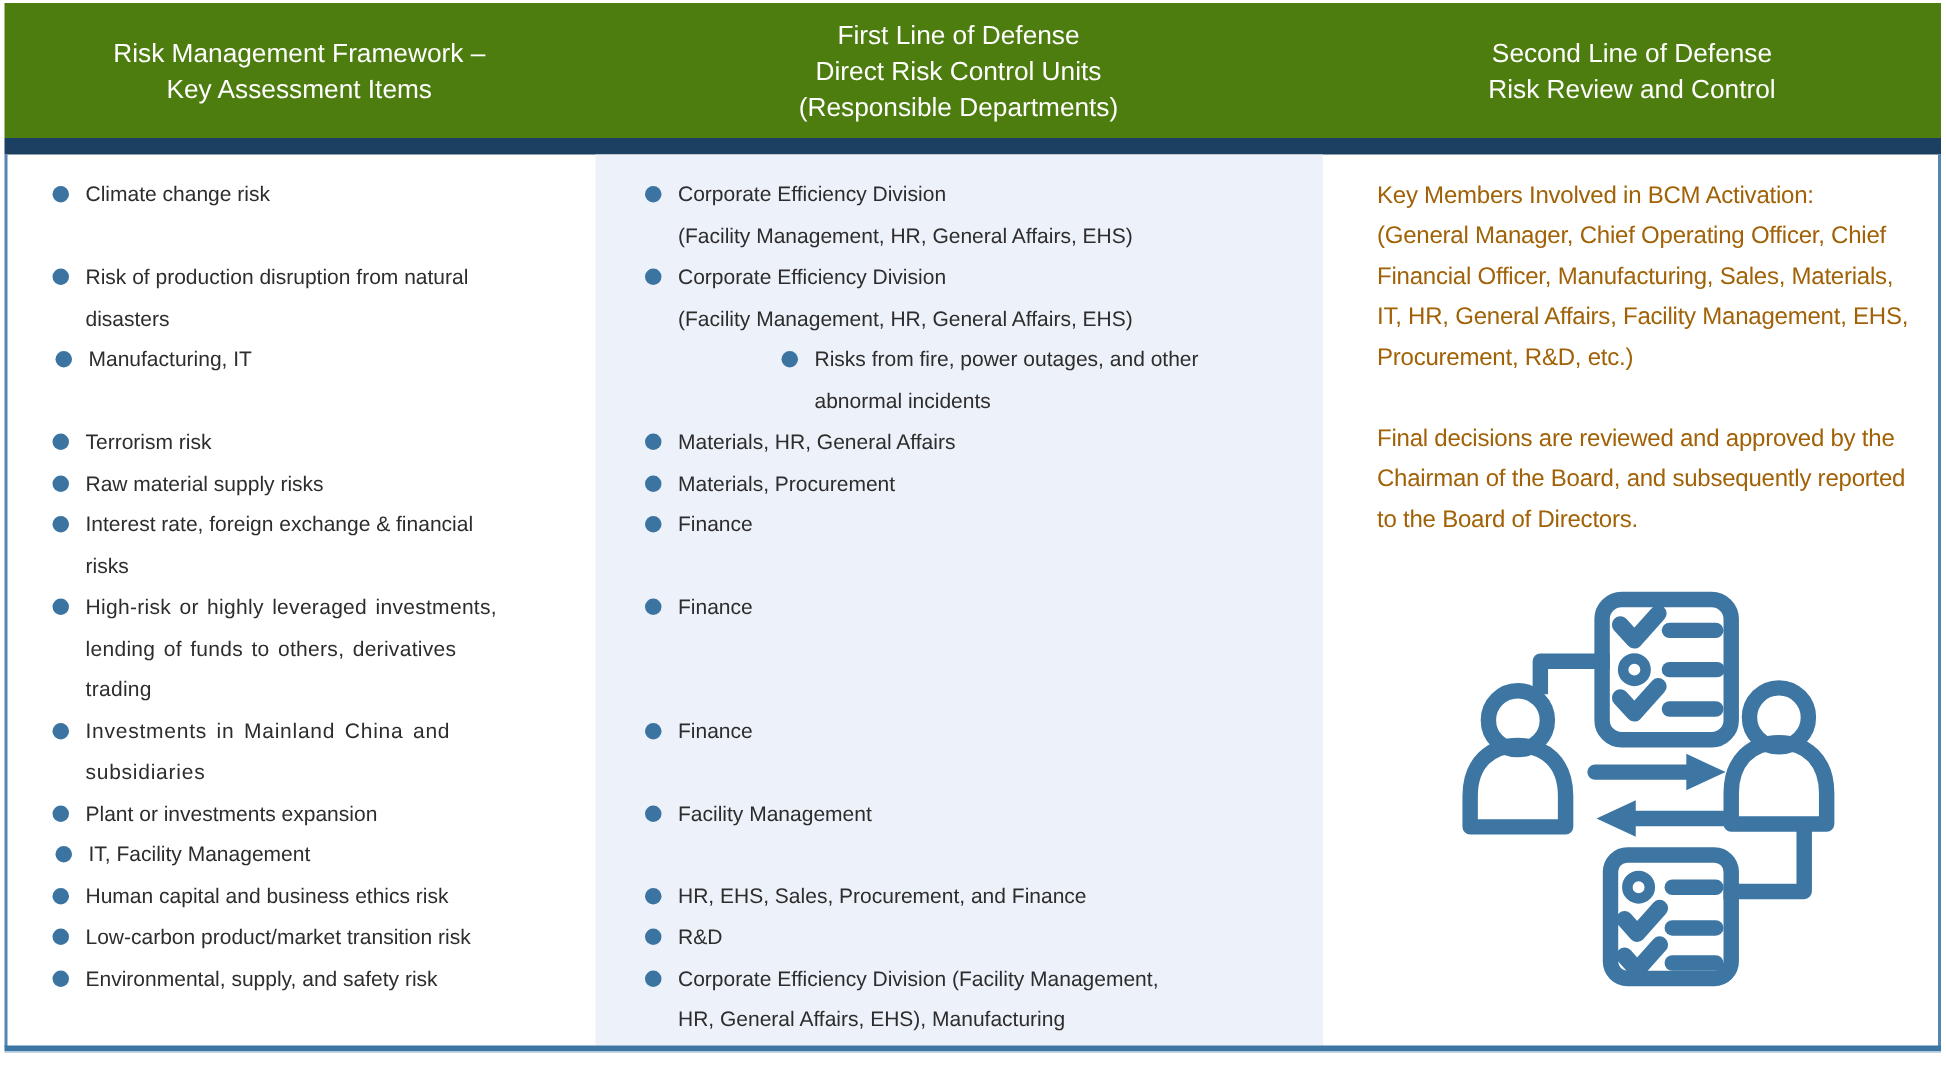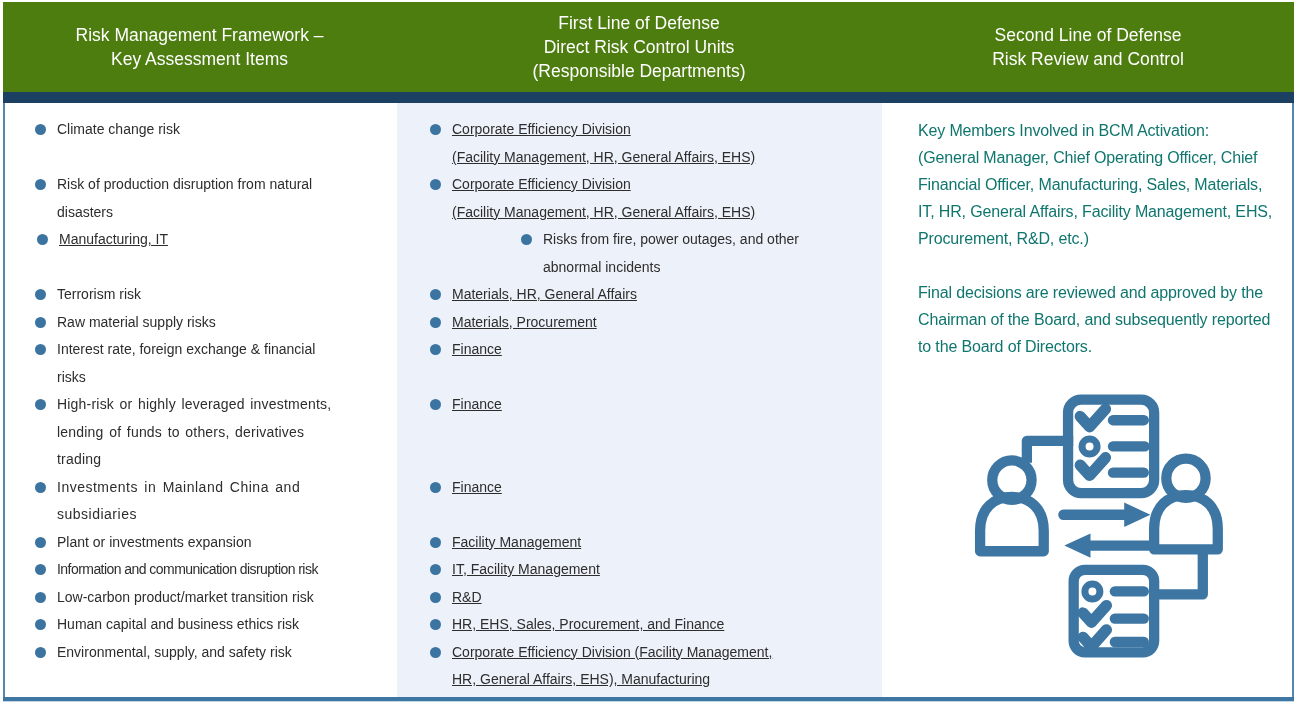--- a/index.html
+++ b/index.html
@@ -22,32 +22,32 @@
   .col2bg{position:absolute;top:103px;left:397px;width:485px;height:594px;background:#edf1f9;}
   .border-left{position:absolute;left:3px;top:103px;width:2px;height:595px;background:#5585b0;}
   .border-right{position:absolute;right:3px;top:103px;width:2px;height:595px;background:#5585b0;}
   .border-bottom{position:absolute;left:3px;right:3px;top:697px;height:4px;background:#3d76a3;}
   .border-bottom-glow{position:absolute;left:3px;right:3px;top:701px;height:1px;background:#c2d6e6;}
   
   .rows{position:absolute;left:3px;top:116px;width:879px;}
   .row{display:flex;}
   .cell{box-sizing:border-box;display:flex;align-items:flex-start;}
   .cell.left{width:393px;padding-left:32px;padding-right:6px;}
-  .cell.right{width:486px;padding-left:34px;padding-right:18px;text-decoration:underline;}
+  .cell.right{width:486px;padding-left:34px;padding-right:18px;}
   .bullet{
     flex:0 0 11px;width:11px;height:11px;border-radius:50%;
     background:#3c74a1;margin-top:8px;margin-right:11px;
   }
   .txt{font-size:14px;line-height:27.5px;white-space:pre-line;color:#2d2d2d;}
   .row:nth-of-type(10) .cell.left .txt{letter-spacing:-0.55px;}  
   .row:nth-of-type(7)  .cell.left .txt{word-spacing:1.5px;letter-spacing:0.2px;} 
   .row:nth-of-type(8)  .cell.left .txt{word-spacing:2px;letter-spacing:0.5px;}   
   
   .col3{position:absolute;left:882px;top:117px;width:412px;box-sizing:border-box;padding:0 16px 0 36px;}
-  .para{margin:0 0 27px 0;font-size:16px;line-height:27px;white-space:pre-line;color:#0f766e;letter-spacing:-0.15px;}
+  .para{margin:0 0 27px 0;font-size:16px;line-height:27px;white-space:pre-line;color:#a16207;letter-spacing:-0.15px;}
   .iconwrap{margin-top:32px;display:flex;justify-content:center;}
 </style>
 </head>
 <body>
 
 <div class="frame">
 
   <div class="band">
     <div class="band-cell c1">Risk Management Framework –
 Key Assessment Items</div>
@@ -163,49 +163,45 @@
         <span class="bullet"></span>
         <span class="txt">Plant or investments expansion</span>
       </div>
       <div class="cell right">
         <span class="bullet"></span>
         <span class="txt">Facility Management</span>
       </div>
     </div>
 
     <div class="row">
-      <div class="cell left">
-        <span class="bullet"></span>
-        <span class="txt">Information and communication disruption risk</span>
-      </div>
       <div class="cell right">
         <span class="bullet"></span>
         <span class="txt">IT, Facility Management</span>
       </div>
     </div>
 
     <div class="row">
       <div class="cell left">
         <span class="bullet"></span>
+        <span class="txt">Human capital and business ethics risk</span>
+      </div>
+      <div class="cell right">
+        <span class="bullet"></span>
+        <span class="txt">HR, EHS, Sales, Procurement, and Finance</span>
+      </div>
+    </div>
+
+    <div class="row">
+      <div class="cell left">
+        <span class="bullet"></span>
         <span class="txt">Low-carbon product/market transition risk</span>
       </div>
       <div class="cell right">
         <span class="bullet"></span>
         <span class="txt">R&amp;D</span>
-      </div>
-    </div>
-
-    <div class="row">
-      <div class="cell left">
-        <span class="bullet"></span>
-        <span class="txt">Human capital and business ethics risk</span>
-      </div>
-      <div class="cell right">
-        <span class="bullet"></span>
-        <span class="txt">HR, EHS, Sales, Procurement, and Finance</span>
       </div>
     </div>
 
     <div class="row">
       <div class="cell left">
         <span class="bullet"></span>
         <span class="txt">Environmental, supply, and safety risk</span>
       </div>
       <div class="cell right">
         <span class="bullet"></span>

